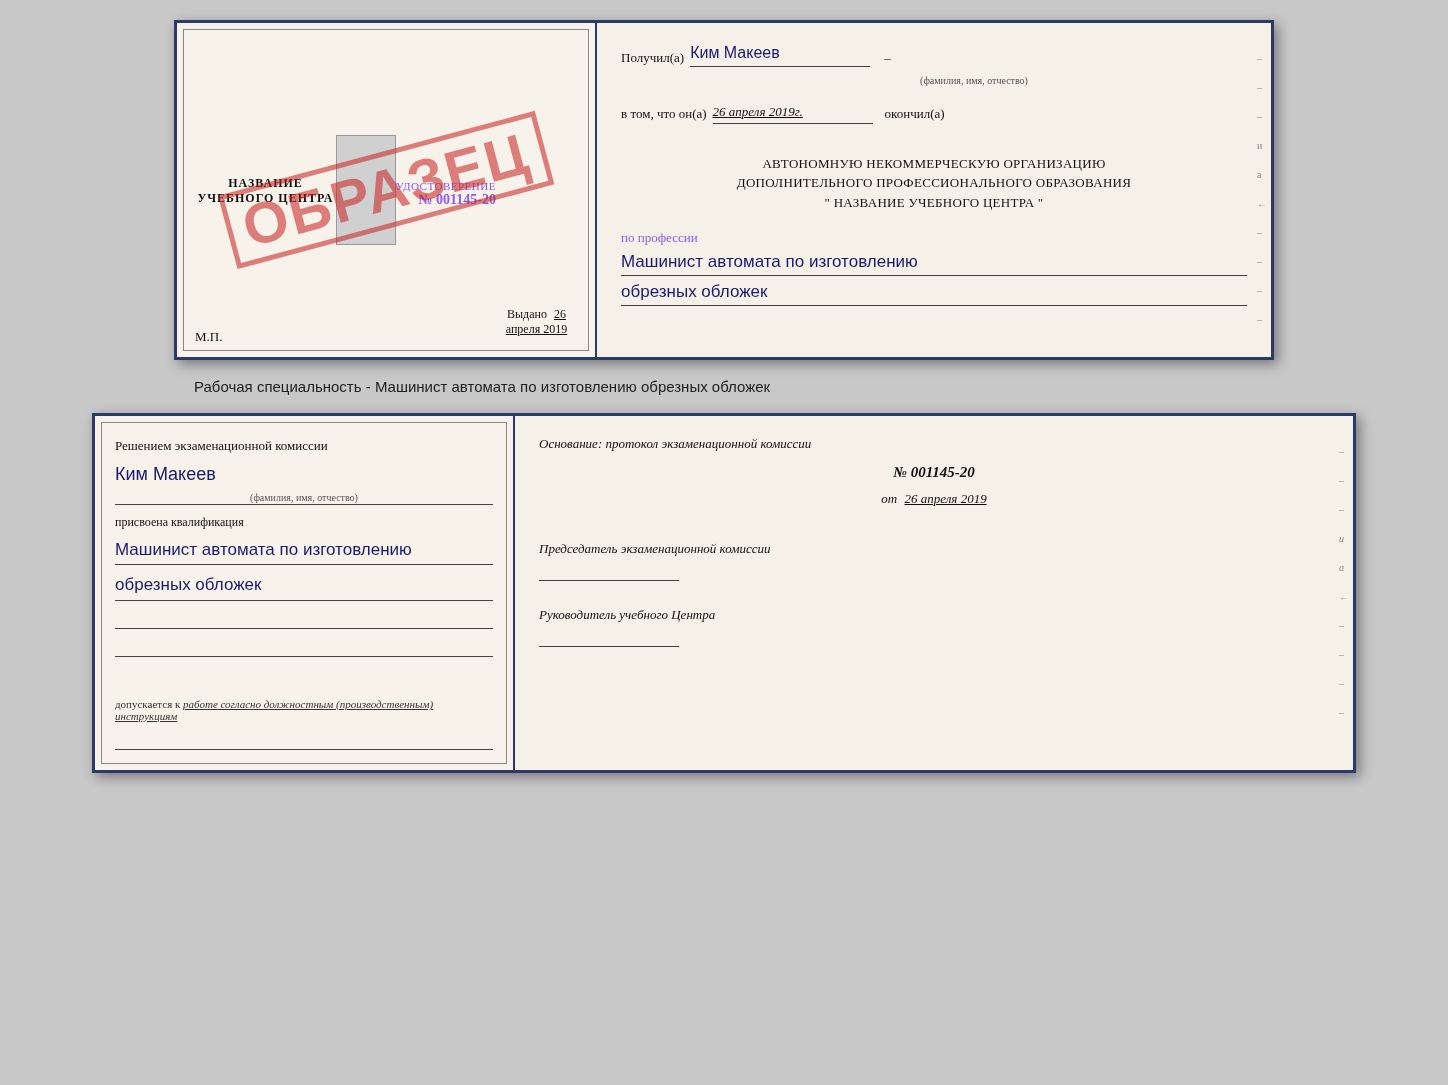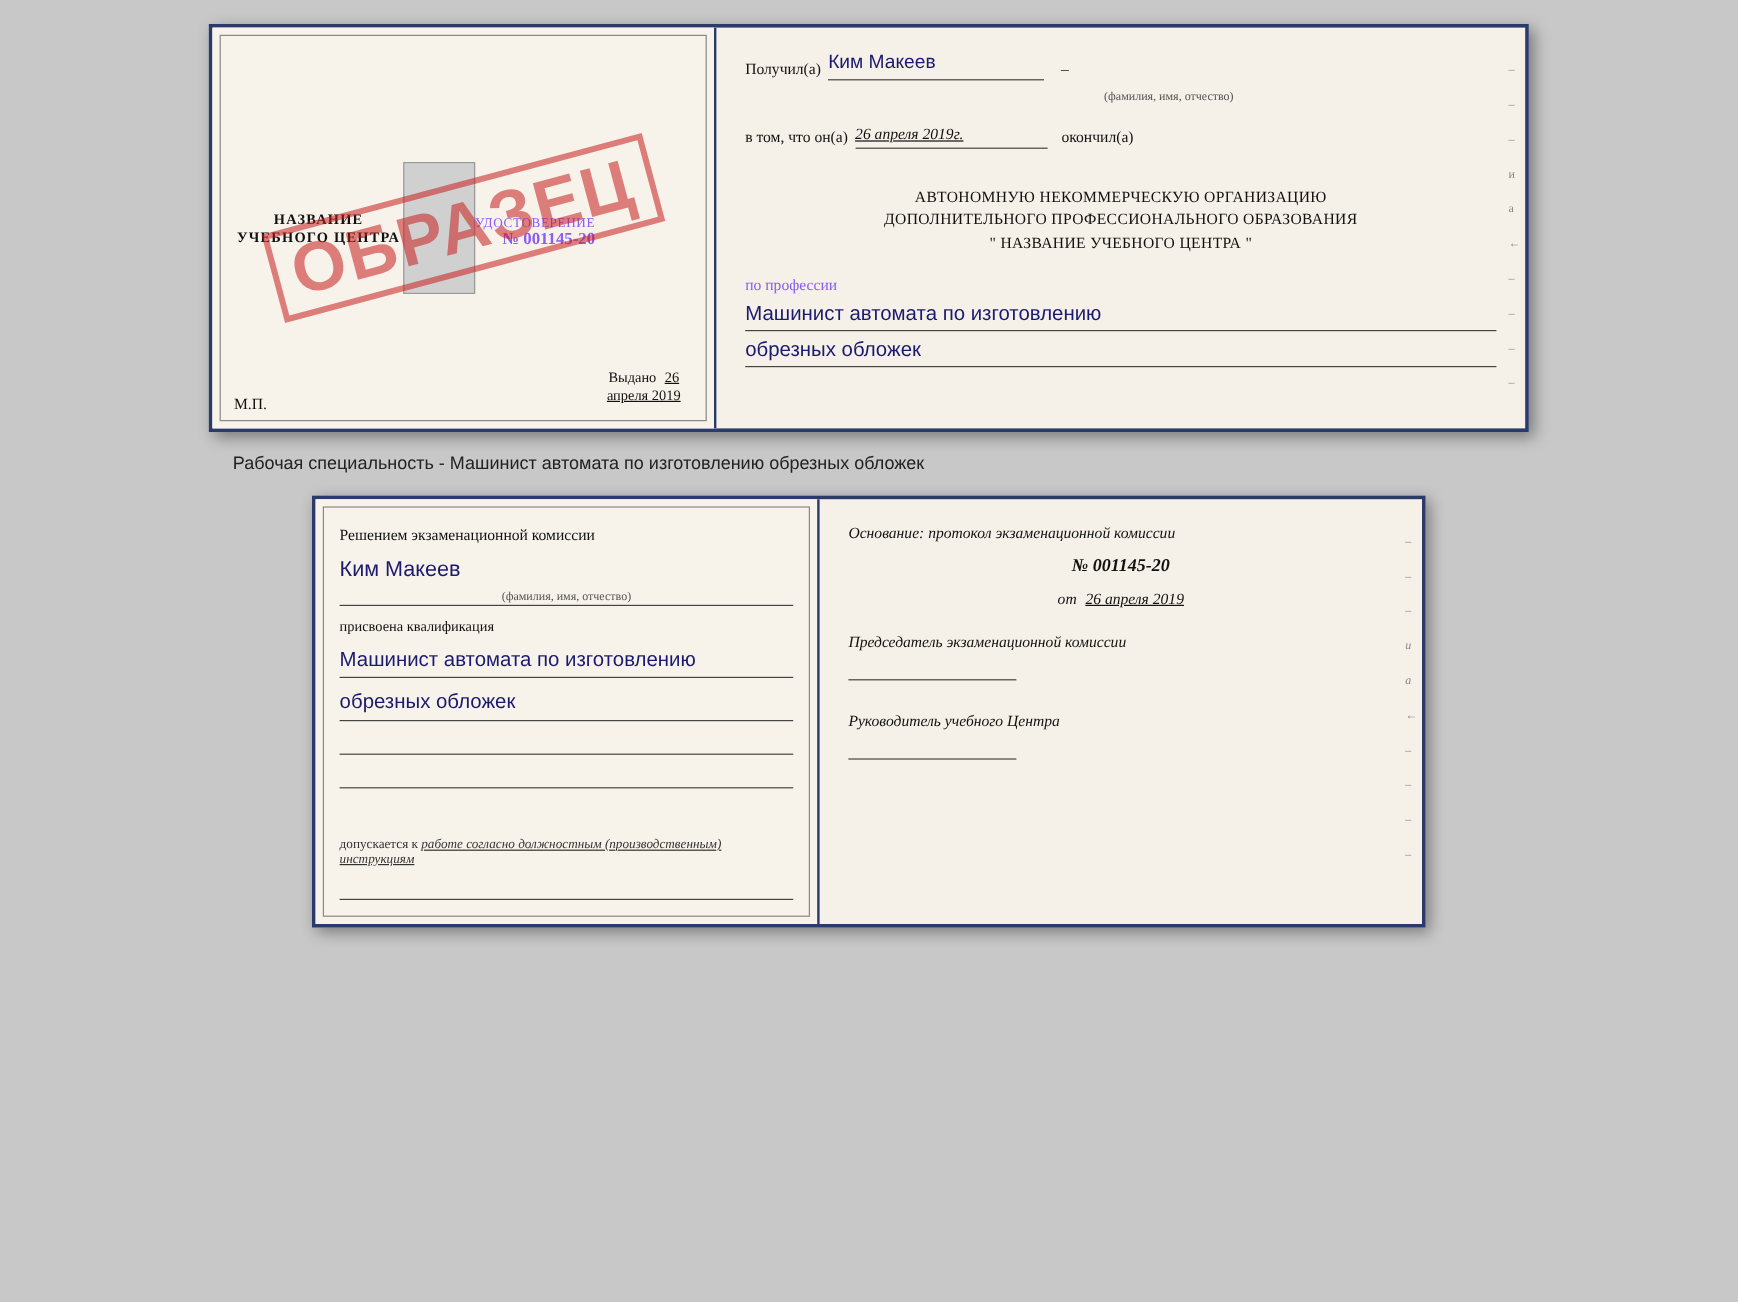--- a/index.html
+++ b/index.html
@@ -200,21 +200,21 @@
       font-size: 15px;
       color: #222;
       font-family: Arial, sans-serif;
       align-self: flex-start;
       margin-left: calc((1448px - 1100px)/2);
     }
 
     
     .back-book {
       display: flex;
-      width: 928px;
+      width: 1264px;
       background: #f5f0e8;
       border: 3px solid #2a3a6b;
       box-shadow: 4px 4px 12px rgba(0,0,0,0.4);
       min-height: 360px;
     }
 
     .back-left {
       width: 420px;
       border-right: 2px solid #2a3a6b;
       padding: 20px 20px;
@@ -304,21 +304,21 @@
       color: #111;
     }
 
     .basis-date {
       font-size: 13px;
       text-align: center;
       color: #111;
     }
 
     .signature-block {
-      margin-top: 10px;
+      margin-top: 24px;
       font-size: 13px;
       color: #111;
     }
 
     .sig-line {
       display: flex;
       align-items: flex-end;
       gap: 8px;
       margin-top: 6px;
     }

